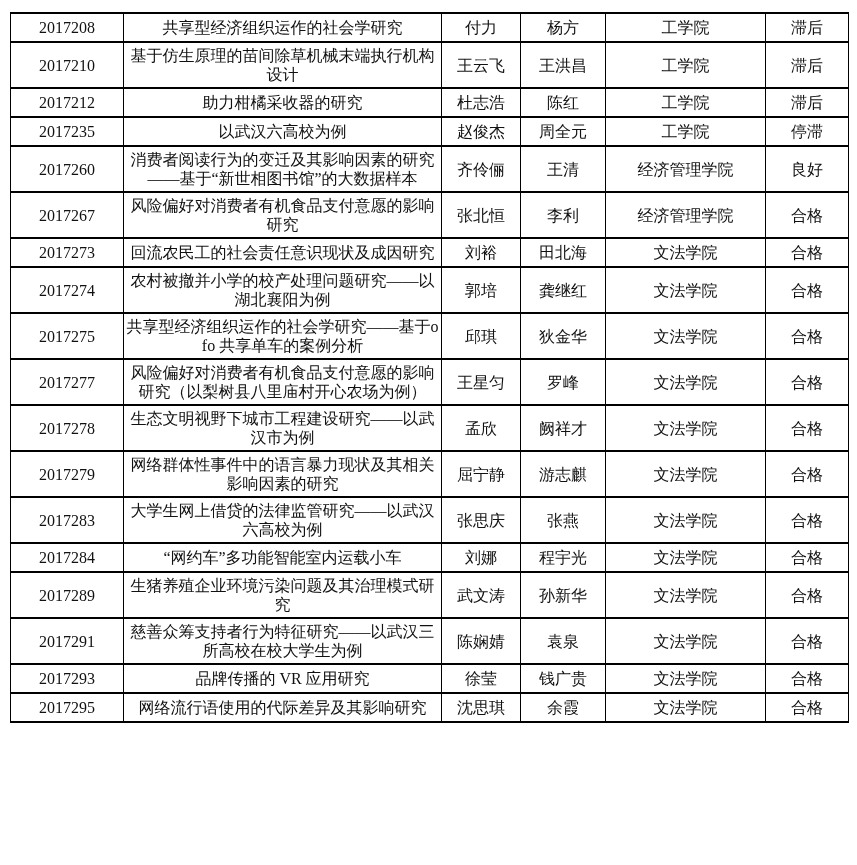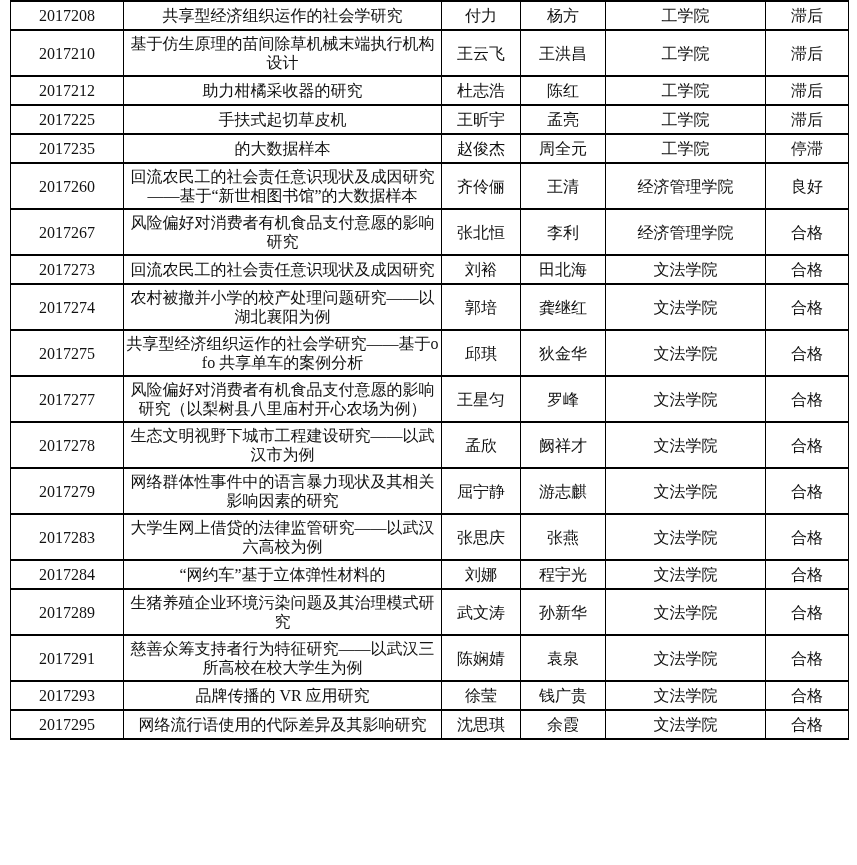--- a/index.html
+++ b/index.html
@@ -7,21 +7,21 @@
     padding: 0;
     background: #ffffff;
     width: 857px;
     height: 865px;
     overflow: hidden;
     font-family: "Liberation Serif", "DejaVu Serif", serif;
   }
   .table-wrap {
     position: absolute;
     left: 10px;
-    top: 0;
+    top: 12px;
     width: 838px;
   }
   table.projects {
     table-layout: fixed;
     border-collapse: collapse;
     width: 838px;
     background: #ffffff;
   }
   table.projects td {
     border-left: 1px solid #000000;
@@ -77,38 +77,30 @@
   </tr>
         <tr>
     <td>2017212</td>
     <td>助力柑橘采收器的研究</td>
     <td>杜志浩</td>
     <td>陈红</td>
     <td>工学院</td>
     <td>滞后</td>
   </tr>
         <tr>
-    <td>2017225</td>
-    <td>手扶式起切草皮机</td>
-    <td>王昕宇</td>
-    <td>孟亮</td>
-    <td>工学院</td>
-    <td>滞后</td>
-  </tr>
-        <tr>
     <td>2017235</td>
-    <td>的大数据样本</td>
+    <td>以武汉六高校为例</td>
     <td>赵俊杰</td>
     <td>周全元</td>
     <td>工学院</td>
     <td>停滞</td>
   </tr>
         <tr>
     <td>2017260</td>
-    <td>回流农民工的社会责任意识现状及成因研究——基于“新世相图书馆”的大数据样本</td>
+    <td>消费者阅读行为的变迁及其影响因素的研究——基于“新世相图书馆”的大数据样本</td>
     <td>齐伶俪</td>
     <td>王清</td>
     <td>经济管理学院</td>
     <td>良好</td>
   </tr>
         <tr>
     <td>2017267</td>
     <td>风险偏好对消费者有机食品支付意愿的影响研究</td>
     <td>张北恒</td>
     <td>李利</td>
@@ -166,21 +158,21 @@
         <tr>
     <td>2017283</td>
     <td>大学生网上借贷的法律监管研究——以武汉六高校为例</td>
     <td>张思庆</td>
     <td>张燕</td>
     <td>文法学院</td>
     <td>合格</td>
   </tr>
         <tr>
     <td>2017284</td>
-    <td>“网约车”基于立体弹性材料的</td>
+    <td>“网约车”多功能智能室内运载小车</td>
     <td>刘娜</td>
     <td>程宇光</td>
     <td>文法学院</td>
     <td>合格</td>
   </tr>
         <tr>
     <td>2017289</td>
     <td>生猪养殖企业环境污染问题及其治理模式研究</td>
     <td>武文涛</td>
     <td>孙新华</td>

